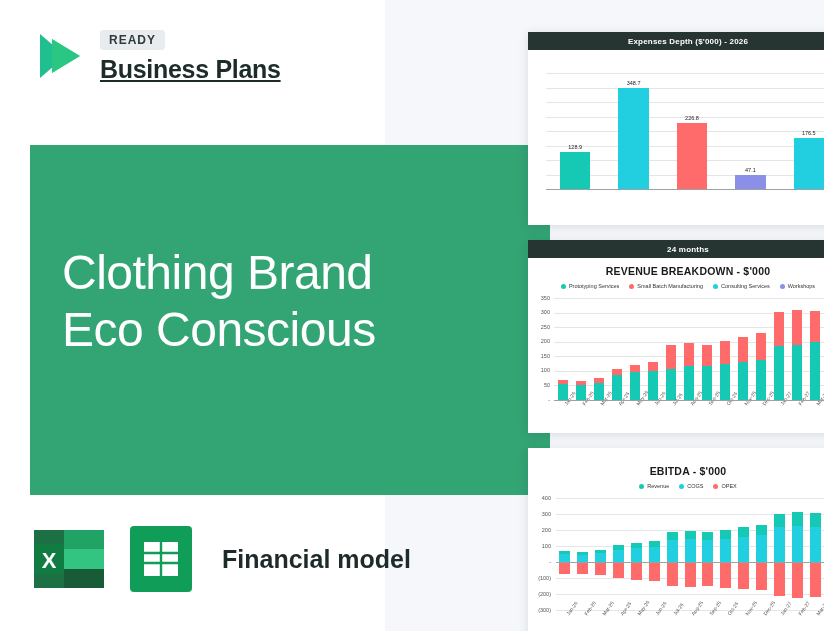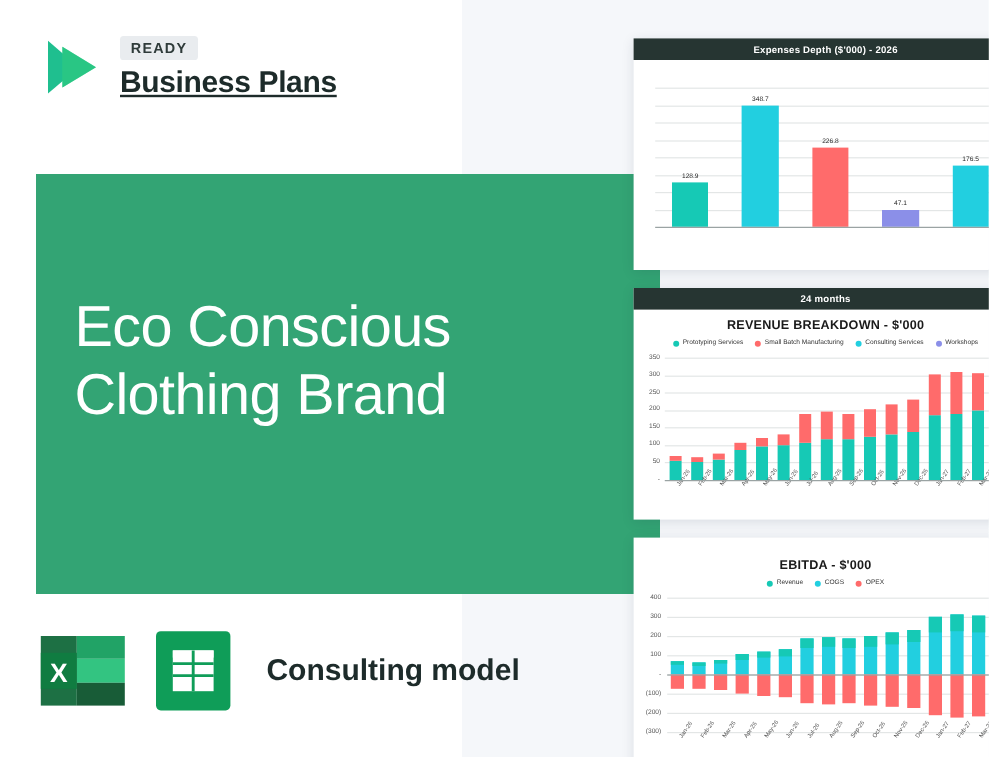--- a/index.html
+++ b/index.html
@@ -66,22 +66,22 @@
     </svg>
   </div>
   <div id="logo-text-block">
     <span id="ready-badge">READY</span>
     <span id="brand-name">Business Plans</span>
   </div>
 </div>
 
 <div id="title-card">
   <div id="title-text">
+    <div>Clothing Brand</div>
     <div>Eco Conscious</div>
-    <div>Clothing Brand</div>
   </div>
 </div>
 
 <div id="bottom-row">
   <div class="file-icon" id="excel-icon">
     <svg width="78" height="78" viewBox="0 0 78 78">
       <rect x="4" y="10" width="30" height="58" fill="#1d7044"></rect>
       <rect x="34" y="10" width="40" height="19" fill="#21a366"></rect>
       <rect x="34" y="29" width="40" height="20" fill="#33c481"></rect>
       <rect x="34" y="49" width="40" height="19" fill="#185c37"></rect>
@@ -94,21 +94,21 @@
       <rect x="8" y="6" width="62" height="66" rx="4" fill="#0f9d58"></rect>
       <rect x="22" y="22" width="34" height="34" fill="#ffffff"></rect>
       <rect x="22" y="22" width="34" height="6" fill="#ffffff"></rect>
       <g stroke="#0f9d58" stroke-width="2.4">
         <line x1="22" y1="33" x2="56" y2="33"></line>
         <line x1="22" y1="43" x2="56" y2="43"></line>
         <line x1="39" y1="22" x2="39" y2="56"></line>
       </g>
     </svg>
   </div>
-  <div id="financial-label">Consulting model</div>
+  <div id="financial-label">Financial model</div>
 </div>
 
 <div class="card" id="card1">
   <div class="dark-bar">Expenses Depth ($'000) - 2026</div>
   <div class="plot" id="plot1" style="height:160px;">
       <div class="gridline" style="top:18px;left:18px;right:10px;"></div>
       <div class="gridline" style="top:32.5px;left:18px;right:10px;"></div>
       <div class="gridline" style="top:47px;left:18px;right:10px;"></div>
       <div class="gridline" style="top:61.5px;left:18px;right:10px;"></div>
       <div class="gridline" style="top:76px;left:18px;right:10px;"></div>

